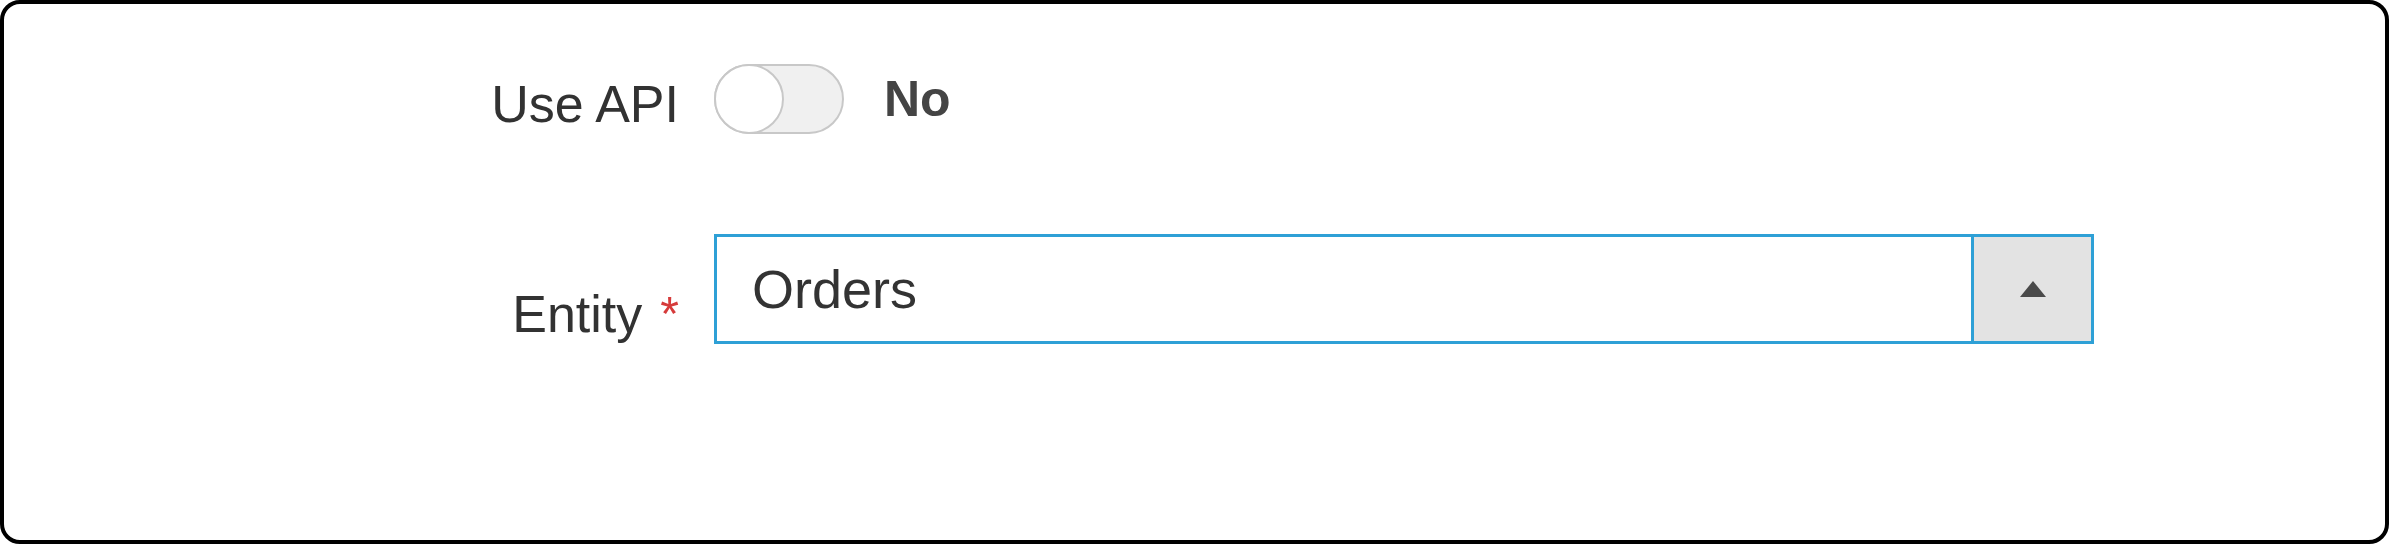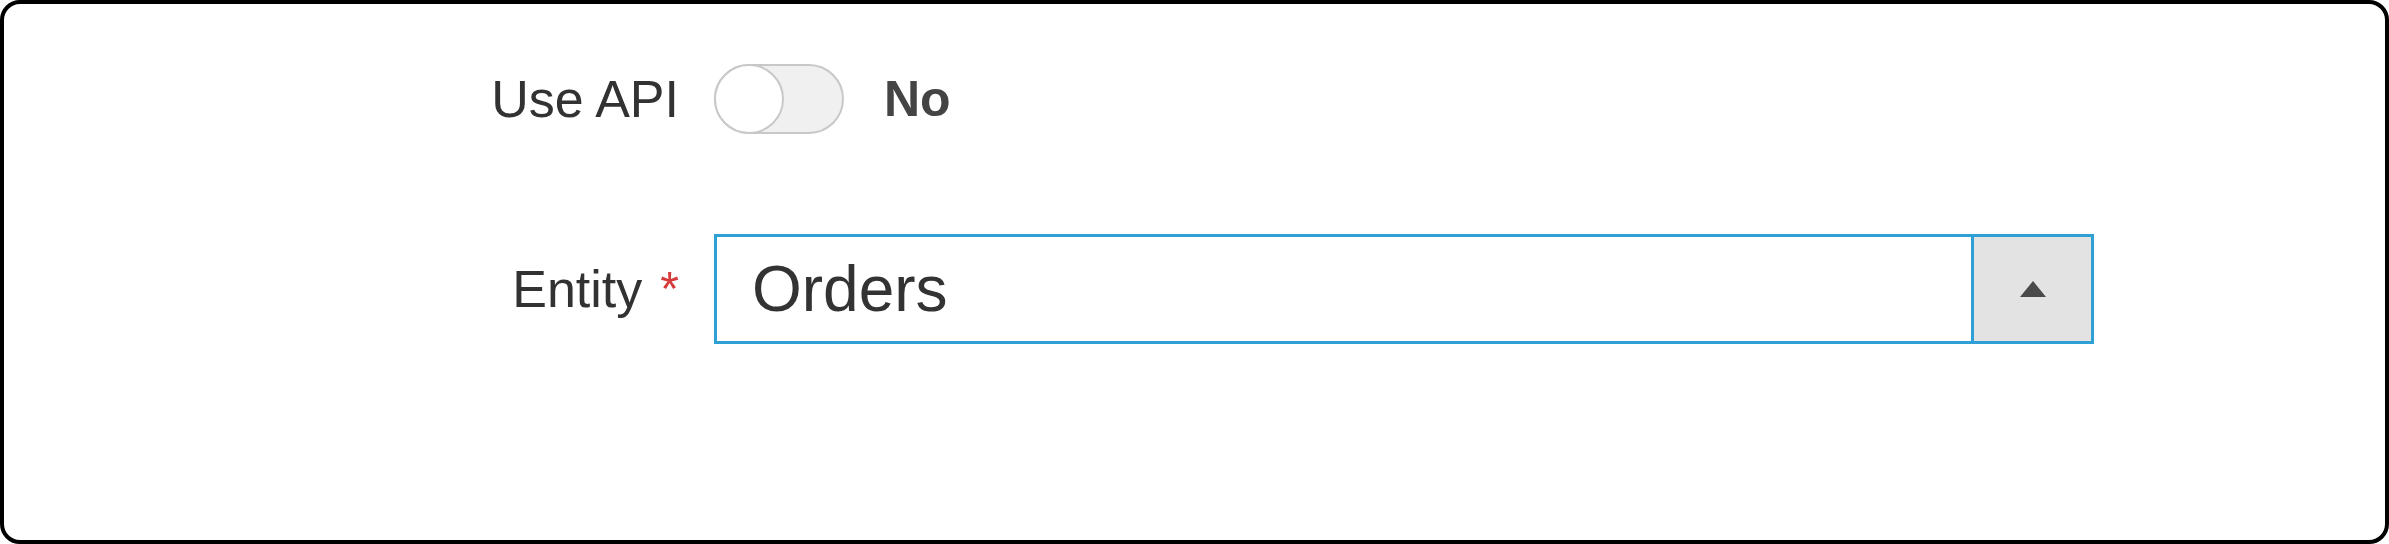--- a/index.html
+++ b/index.html
@@ -13,21 +13,21 @@
   .panel {
     border: 4px solid #000;
     border-radius: 20px;
     width: 2389px;
     height: 544px;
     padding: 60px 70px 60px 70px;
     position: relative;
   }
   .row {
     display: flex;
-    align-items: center;
+    align-items: flex-end;
     margin-bottom: 100px;
   }
   .row:last-child { margin-bottom: 0; }
 
   .label-cell {
     width: 640px;
     display: flex;
     align-items: center;
     justify-content: flex-end;
     padding-right: 35px;
@@ -81,21 +81,21 @@
     height: 110px;
     border: 3px solid #2ea0d6;
     background: #fff;
     cursor: pointer;
   }
   .dropdown-value {
     flex: 1;
     display: flex;
     align-items: center;
     padding: 0 35px;
-    font-size: 64px;
+    font-size: 54px;
     color: #333;
   }
   .dropdown-btn {
     width: 120px;
     background: #e3e3e3;
     border-left: 3px solid #2ea0d6;
     display: flex;
     align-items: center;
     justify-content: center;
   }

